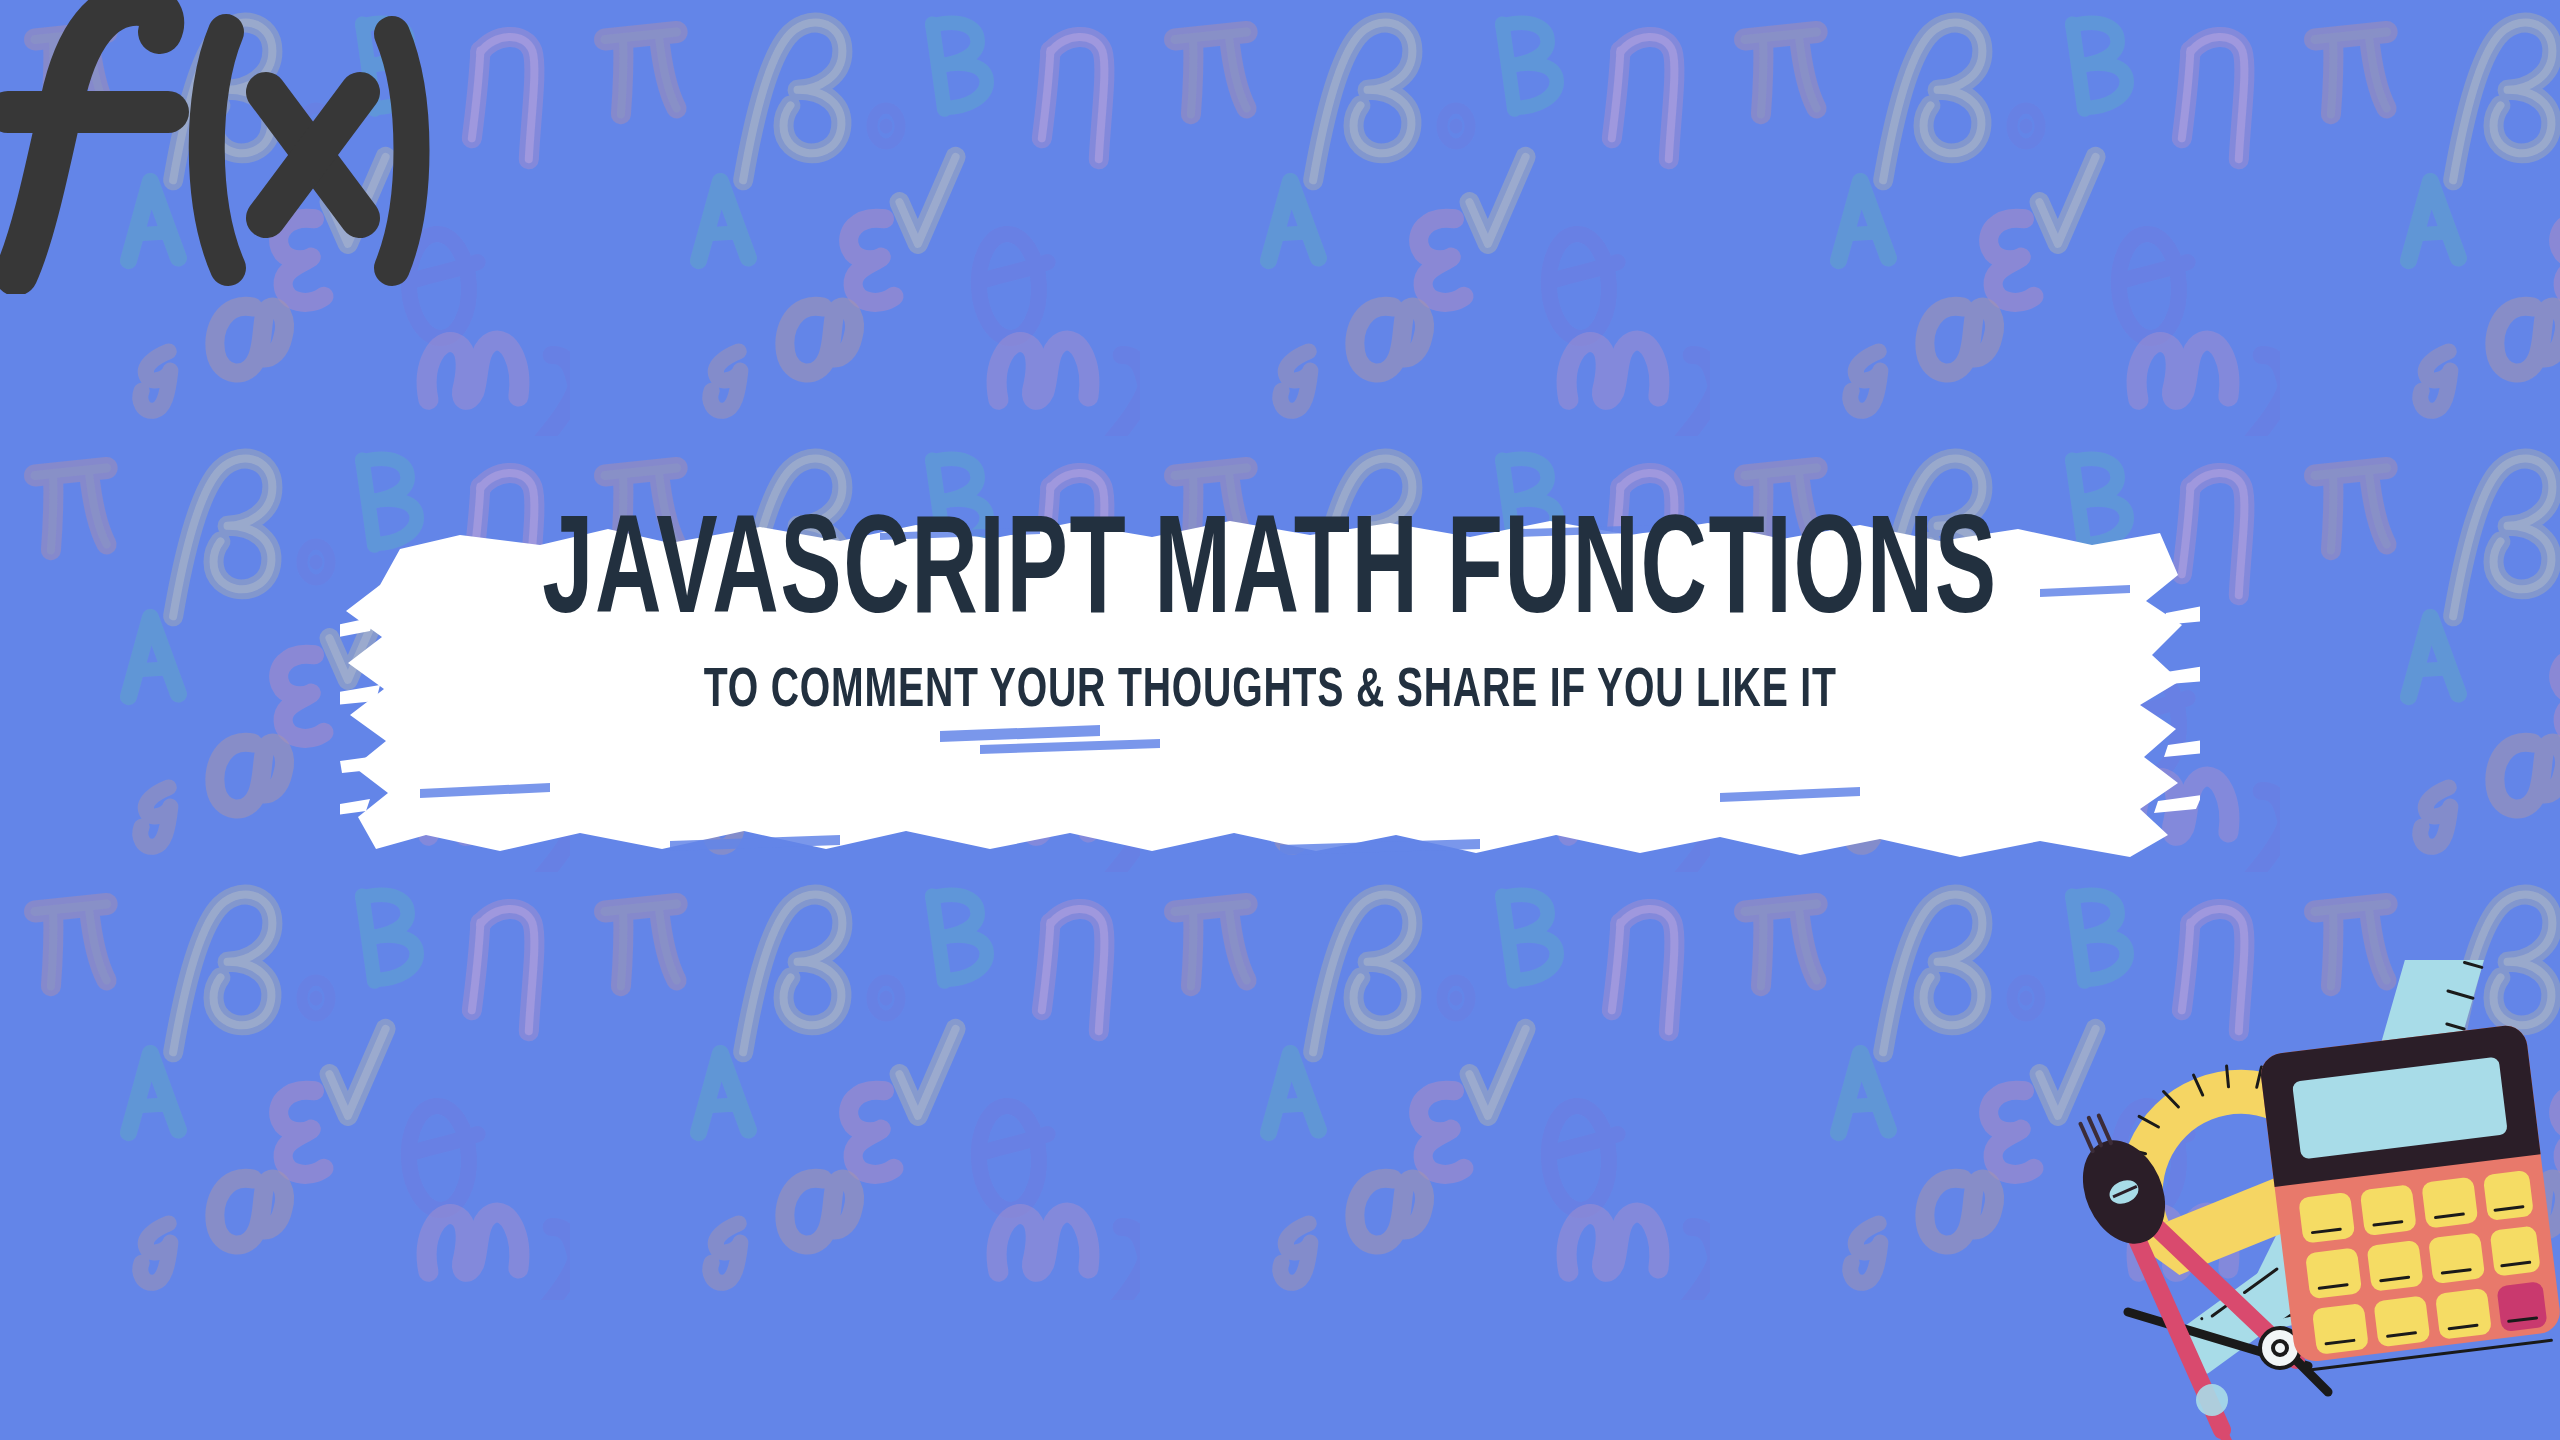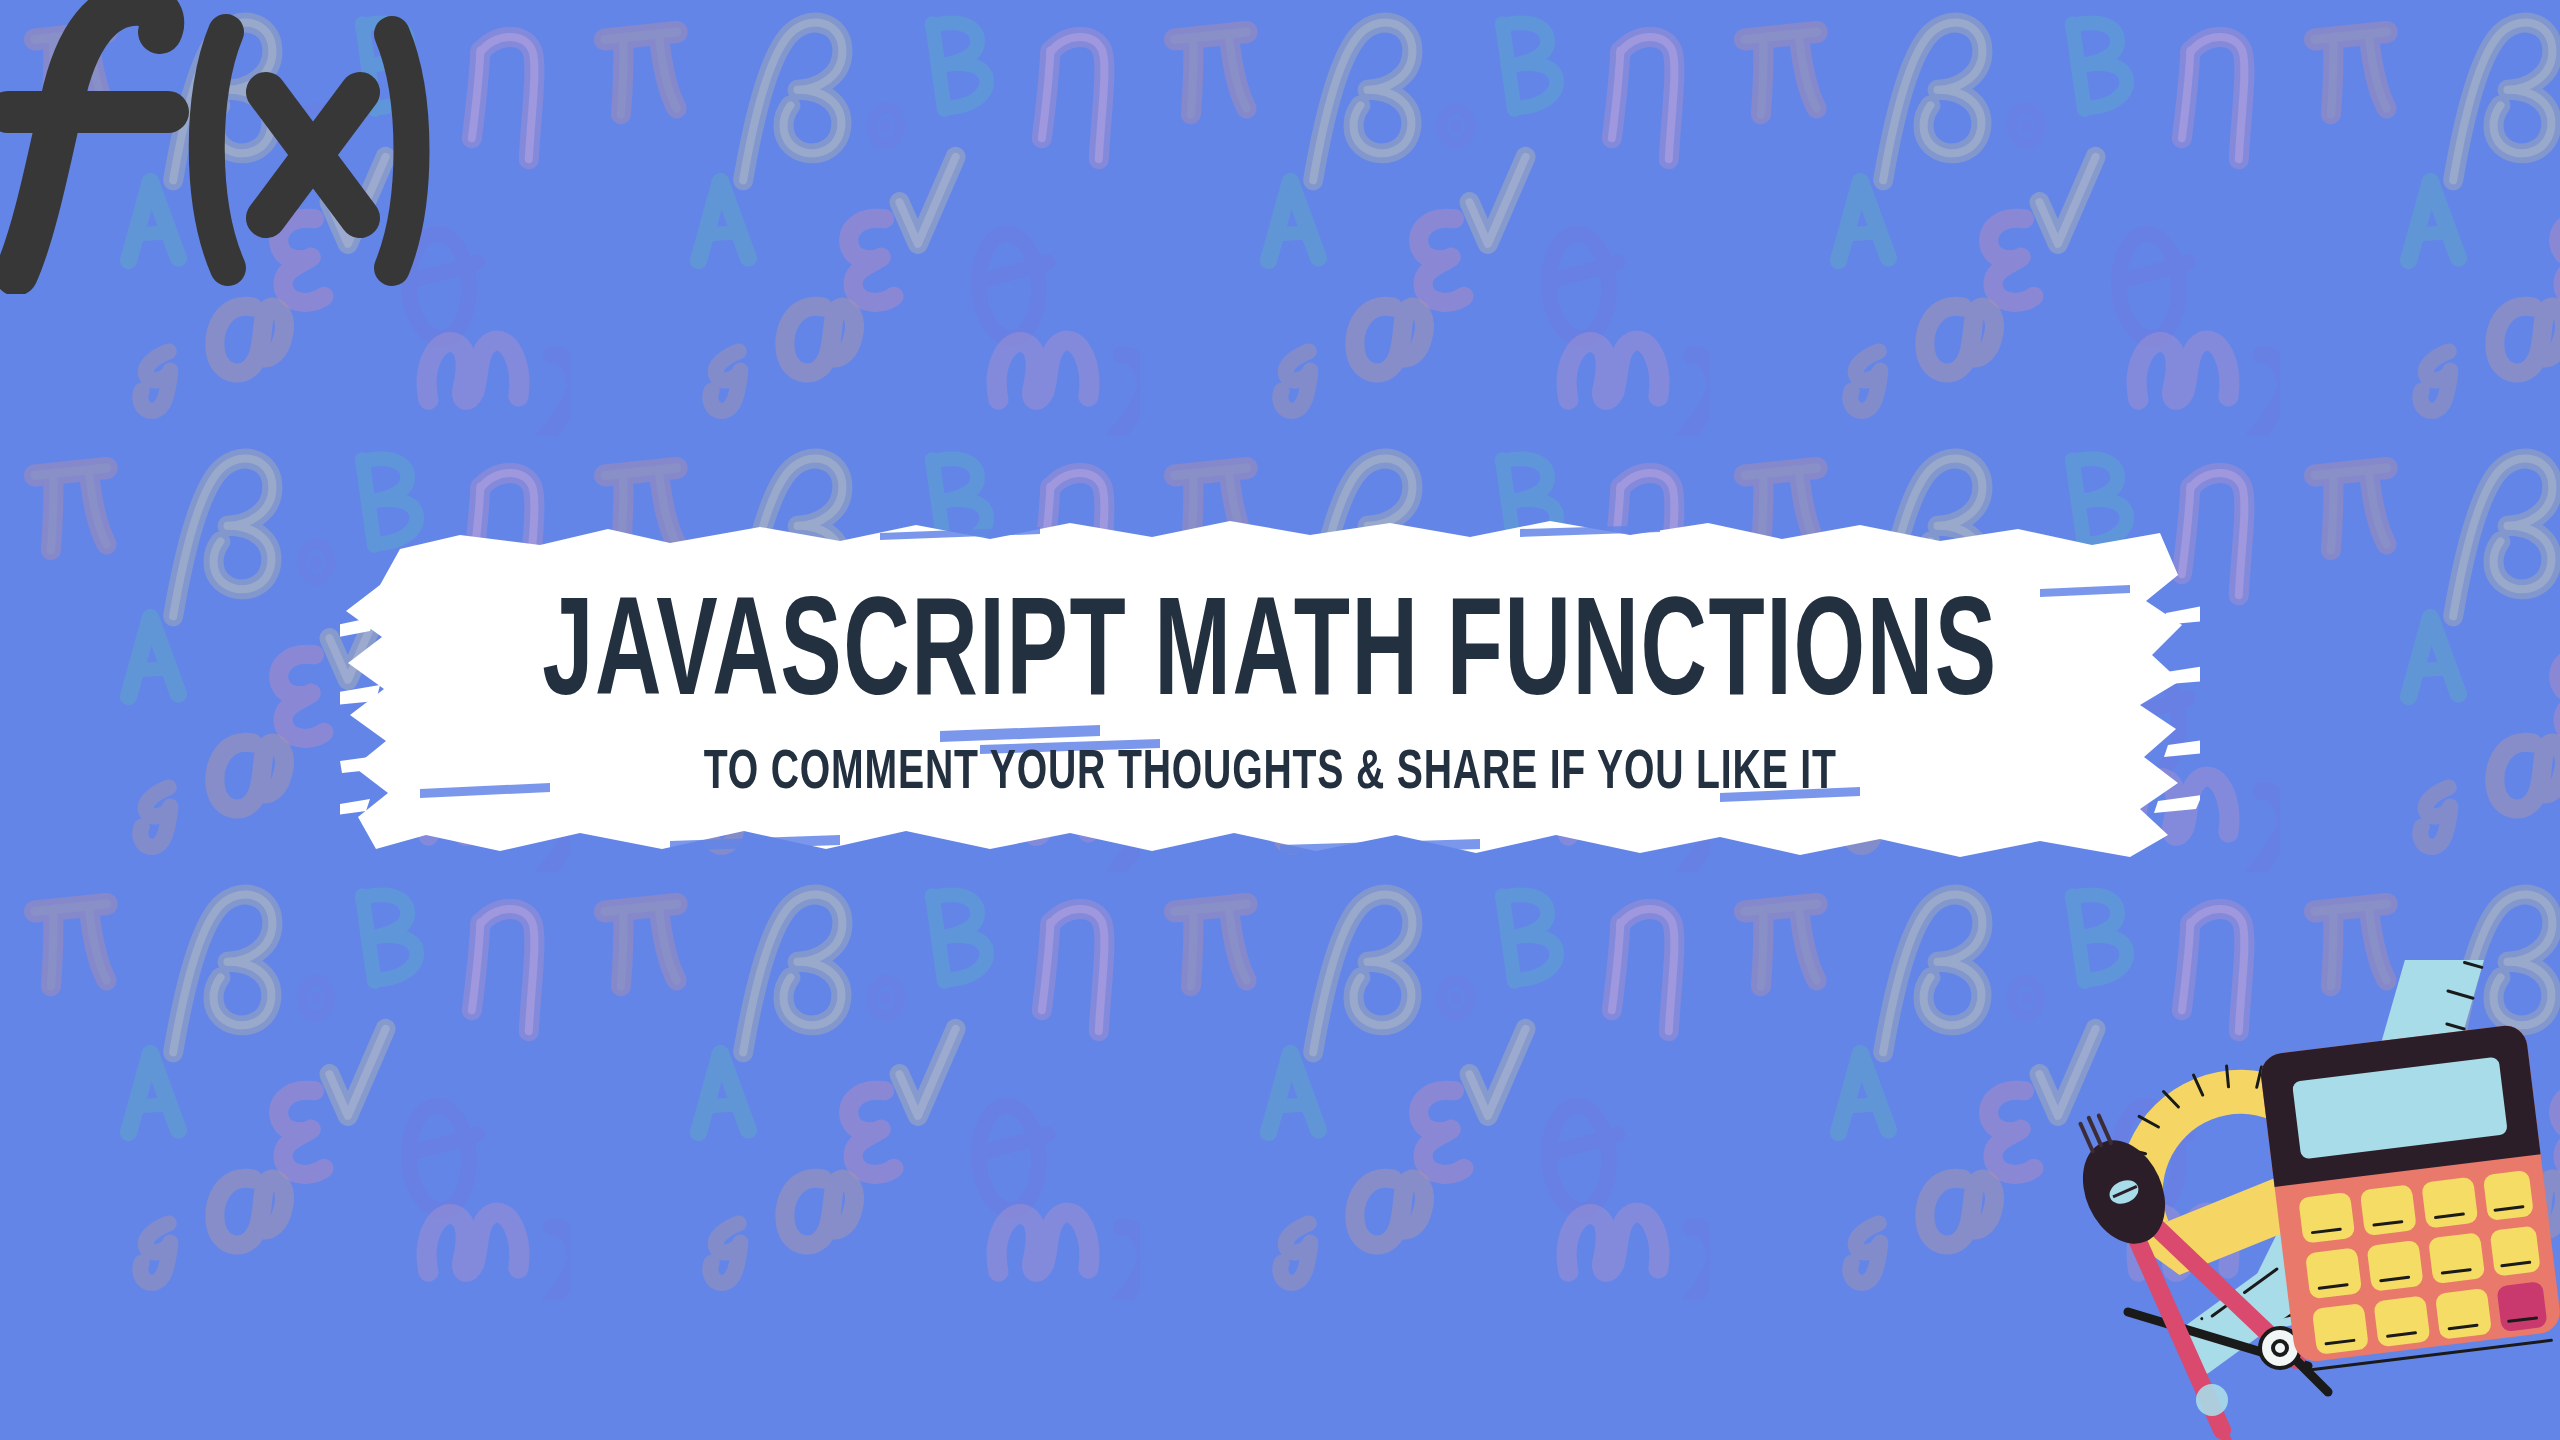--- a/index.html
+++ b/index.html
@@ -21,21 +21,21 @@
   }
   #logo svg{display:block;width:470px;height:310px;}
 
   
   #banner{
     position:absolute;left:340px;top:505px;width:1860px;height:370px;
   }
   #banner .brush{position:absolute;inset:0;width:1860px;height:370px;display:block;}
   #banner .txtwrap{
     position:absolute;inset:0;display:flex;flex-direction:column;
-    align-items:center;justify-content:center;gap:6px;
+    align-items:center;justify-content:flex-start;gap:6px;
   }
   .title{
     font-family:"Liberation Sans", sans-serif;
     font-weight:700;
     font-size:118px;
     line-height:1.0;
     letter-spacing:2px;
     color:#22303f;
     transform:scaleX(0.78) scaleY(1.18);
     transform-origin:center center;

